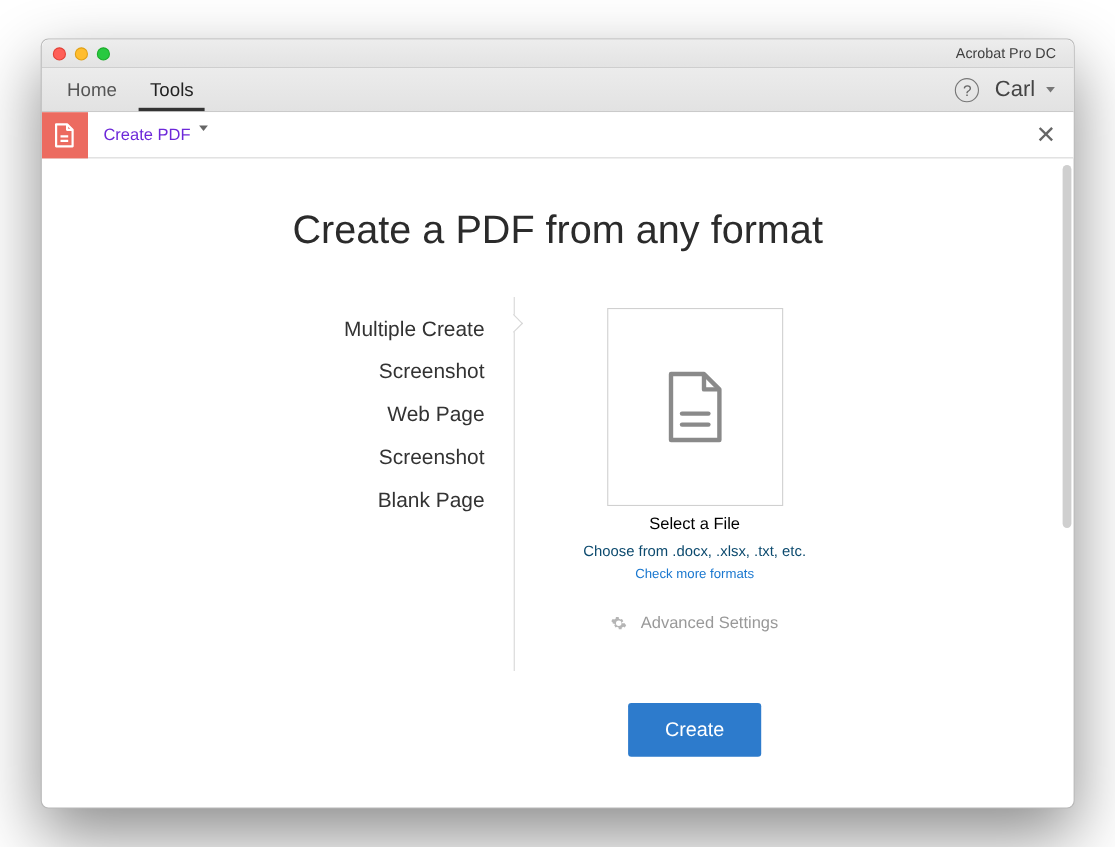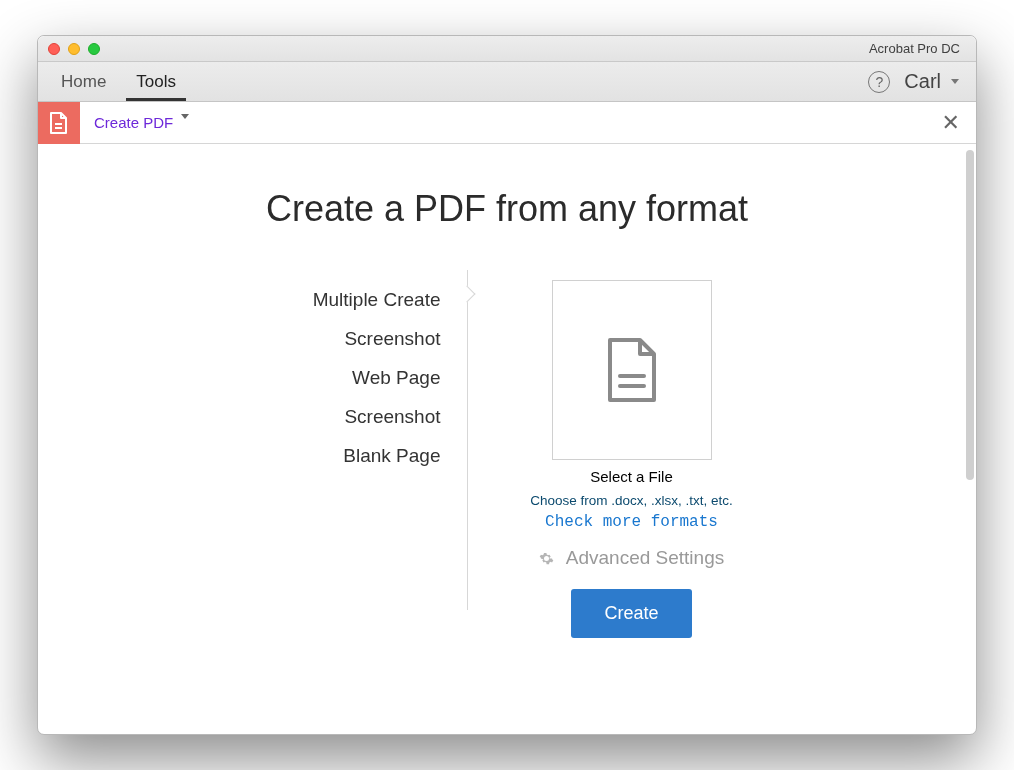--- a/index.html
+++ b/index.html
@@ -213,33 +213,32 @@
       cursor: pointer;
       margin-bottom: 8px;
       display: inline-block;
     }
     .hint {
       font-size: 13.5px;
       color: #0c4a6e;
       margin-bottom: 4px;
     }
     .more-link {
-      font-size: 16px;
+      font-size: 12px;
       color: #1977cf;
       cursor: pointer;
       display: inline-block;
-      margin-bottom: 16px;
-      font-family: Liberation Mono, monospace;
+      margin-bottom: 30px;
     }
     .adv-row {
       display: flex; align-items: center; justify-content: center;
       gap: 12px;
       color: #999;
-      font-size: 19px;
-      margin-bottom: 20px;
+      font-size: 15px;
+      margin-bottom: 64px;
     }
     .adv-row .gear { width: 15px; height: 15px; }
     .create-btn {
       background: #2d7bcc;
       color: #fff;
       border: none;
       font-size: 18px;
       padding: 14px 33px;
       border-radius: 3px;
       cursor: pointer;

